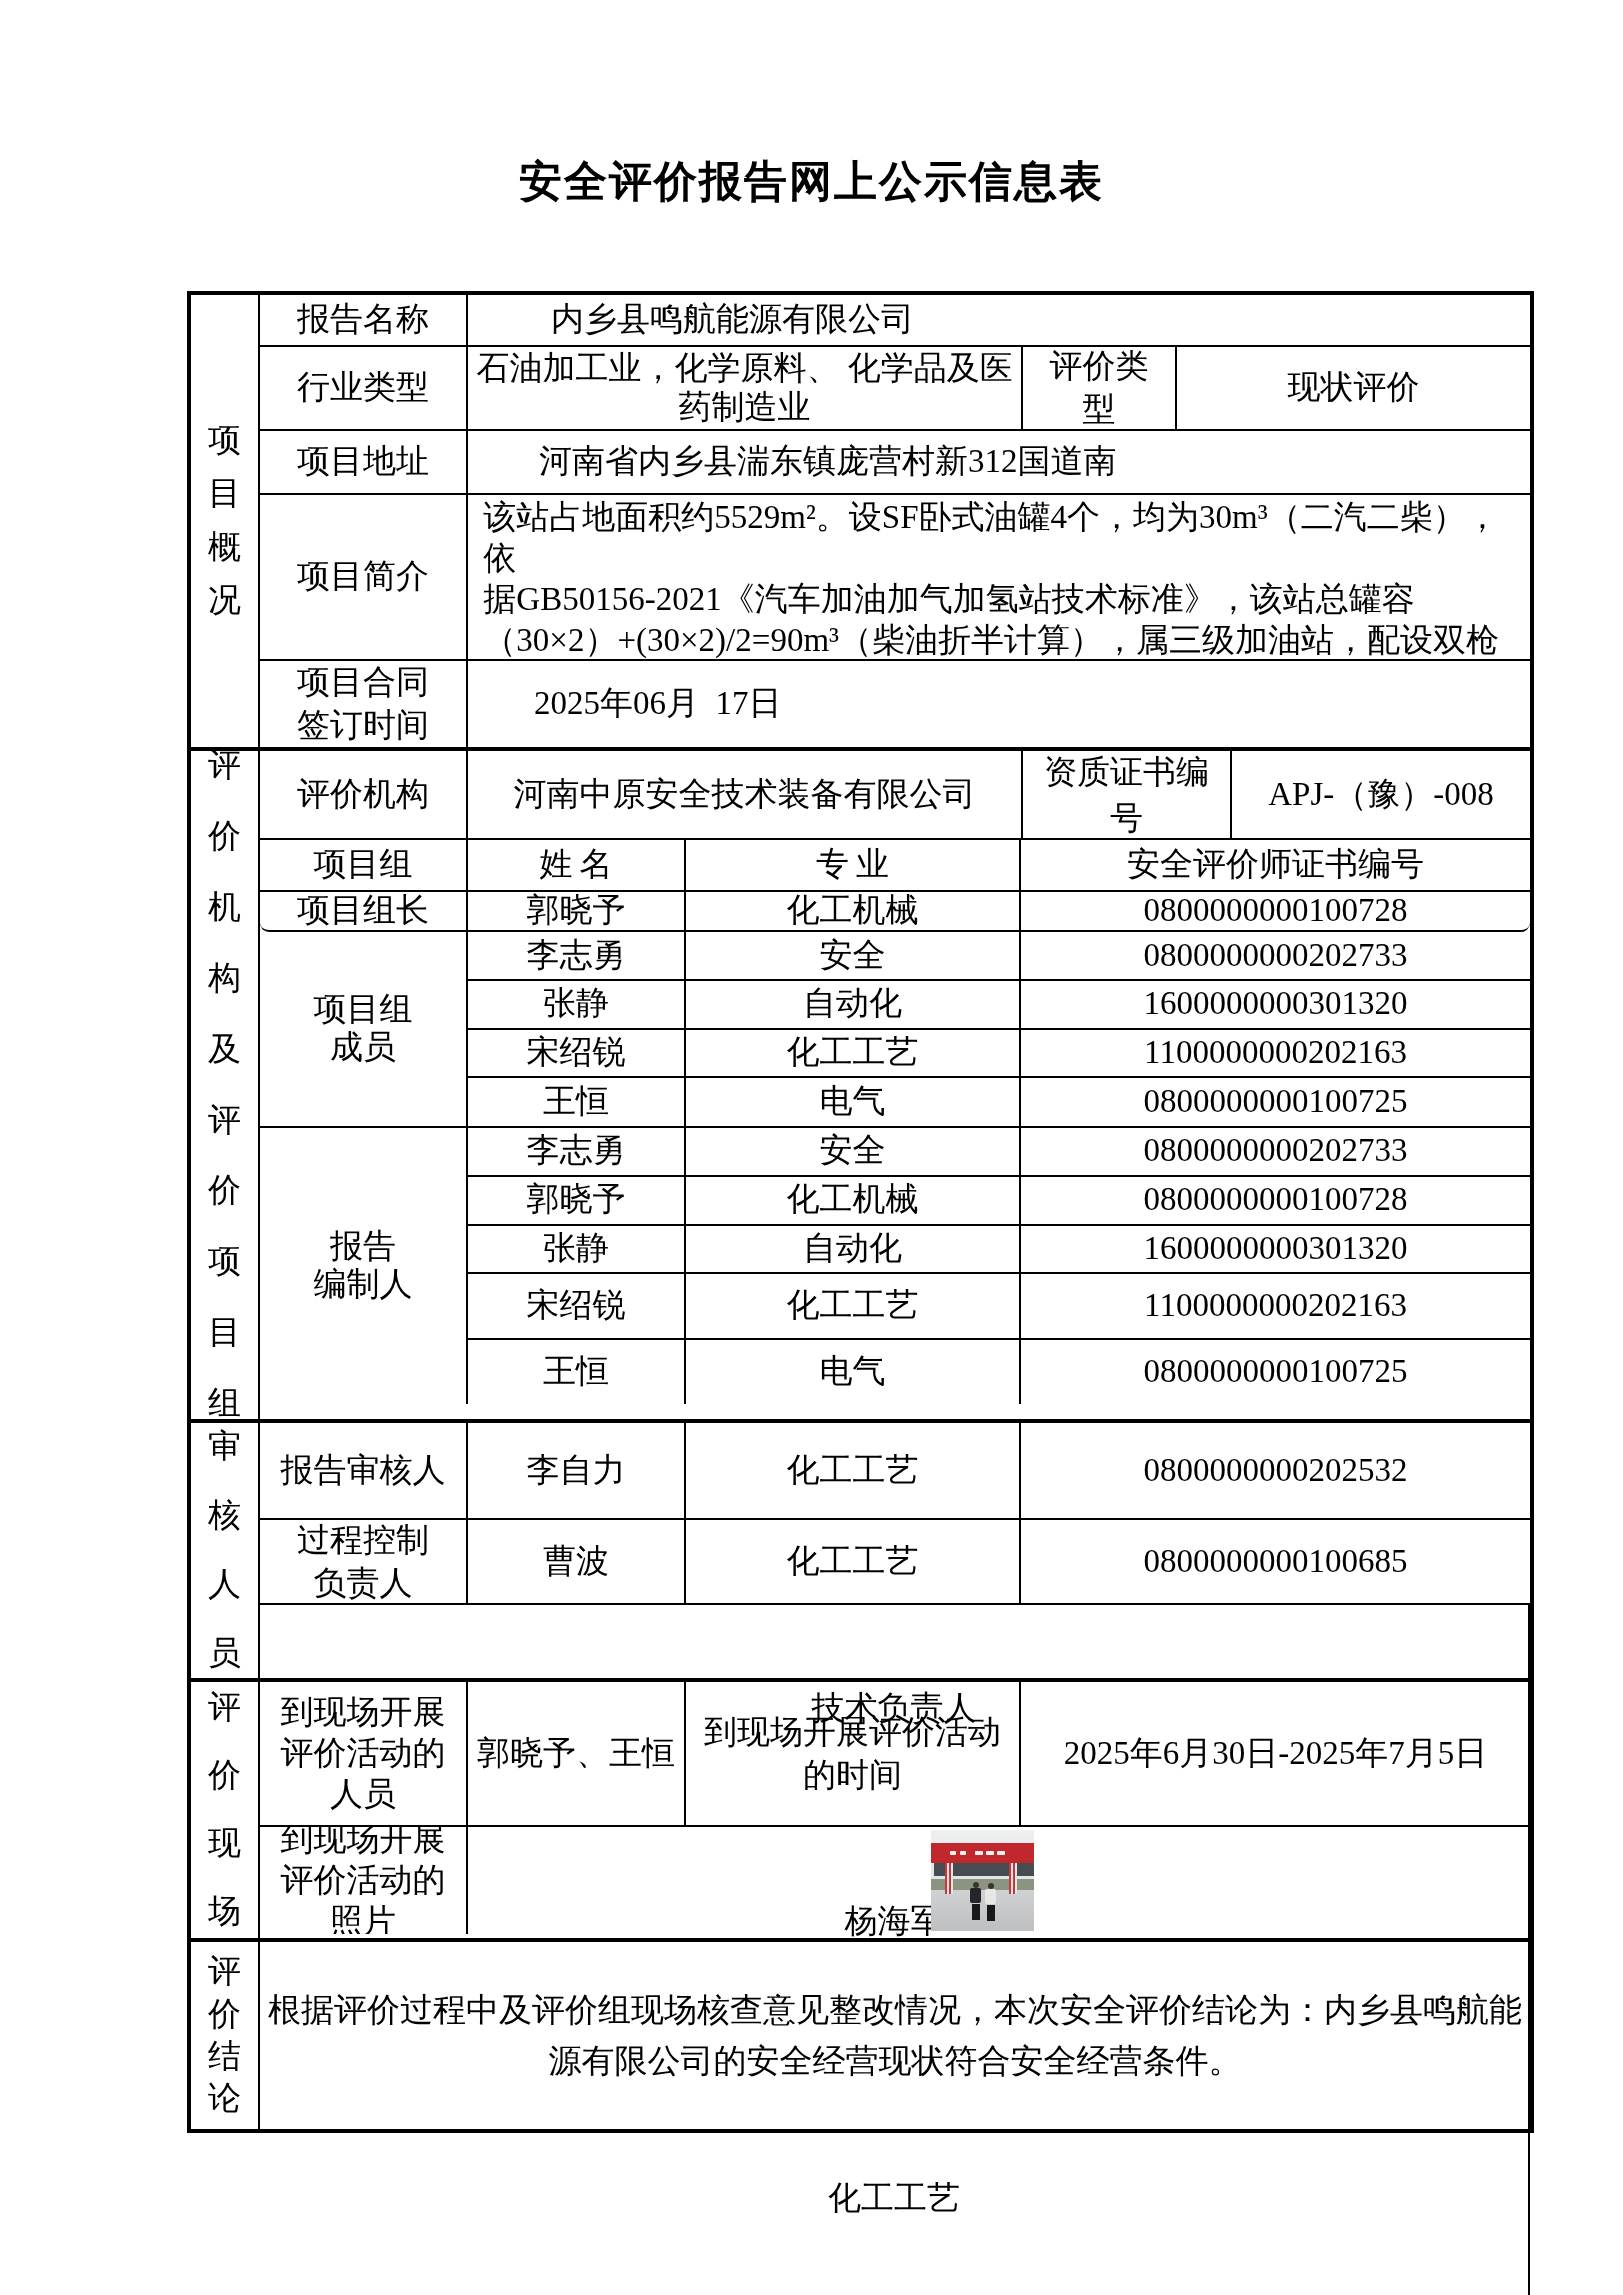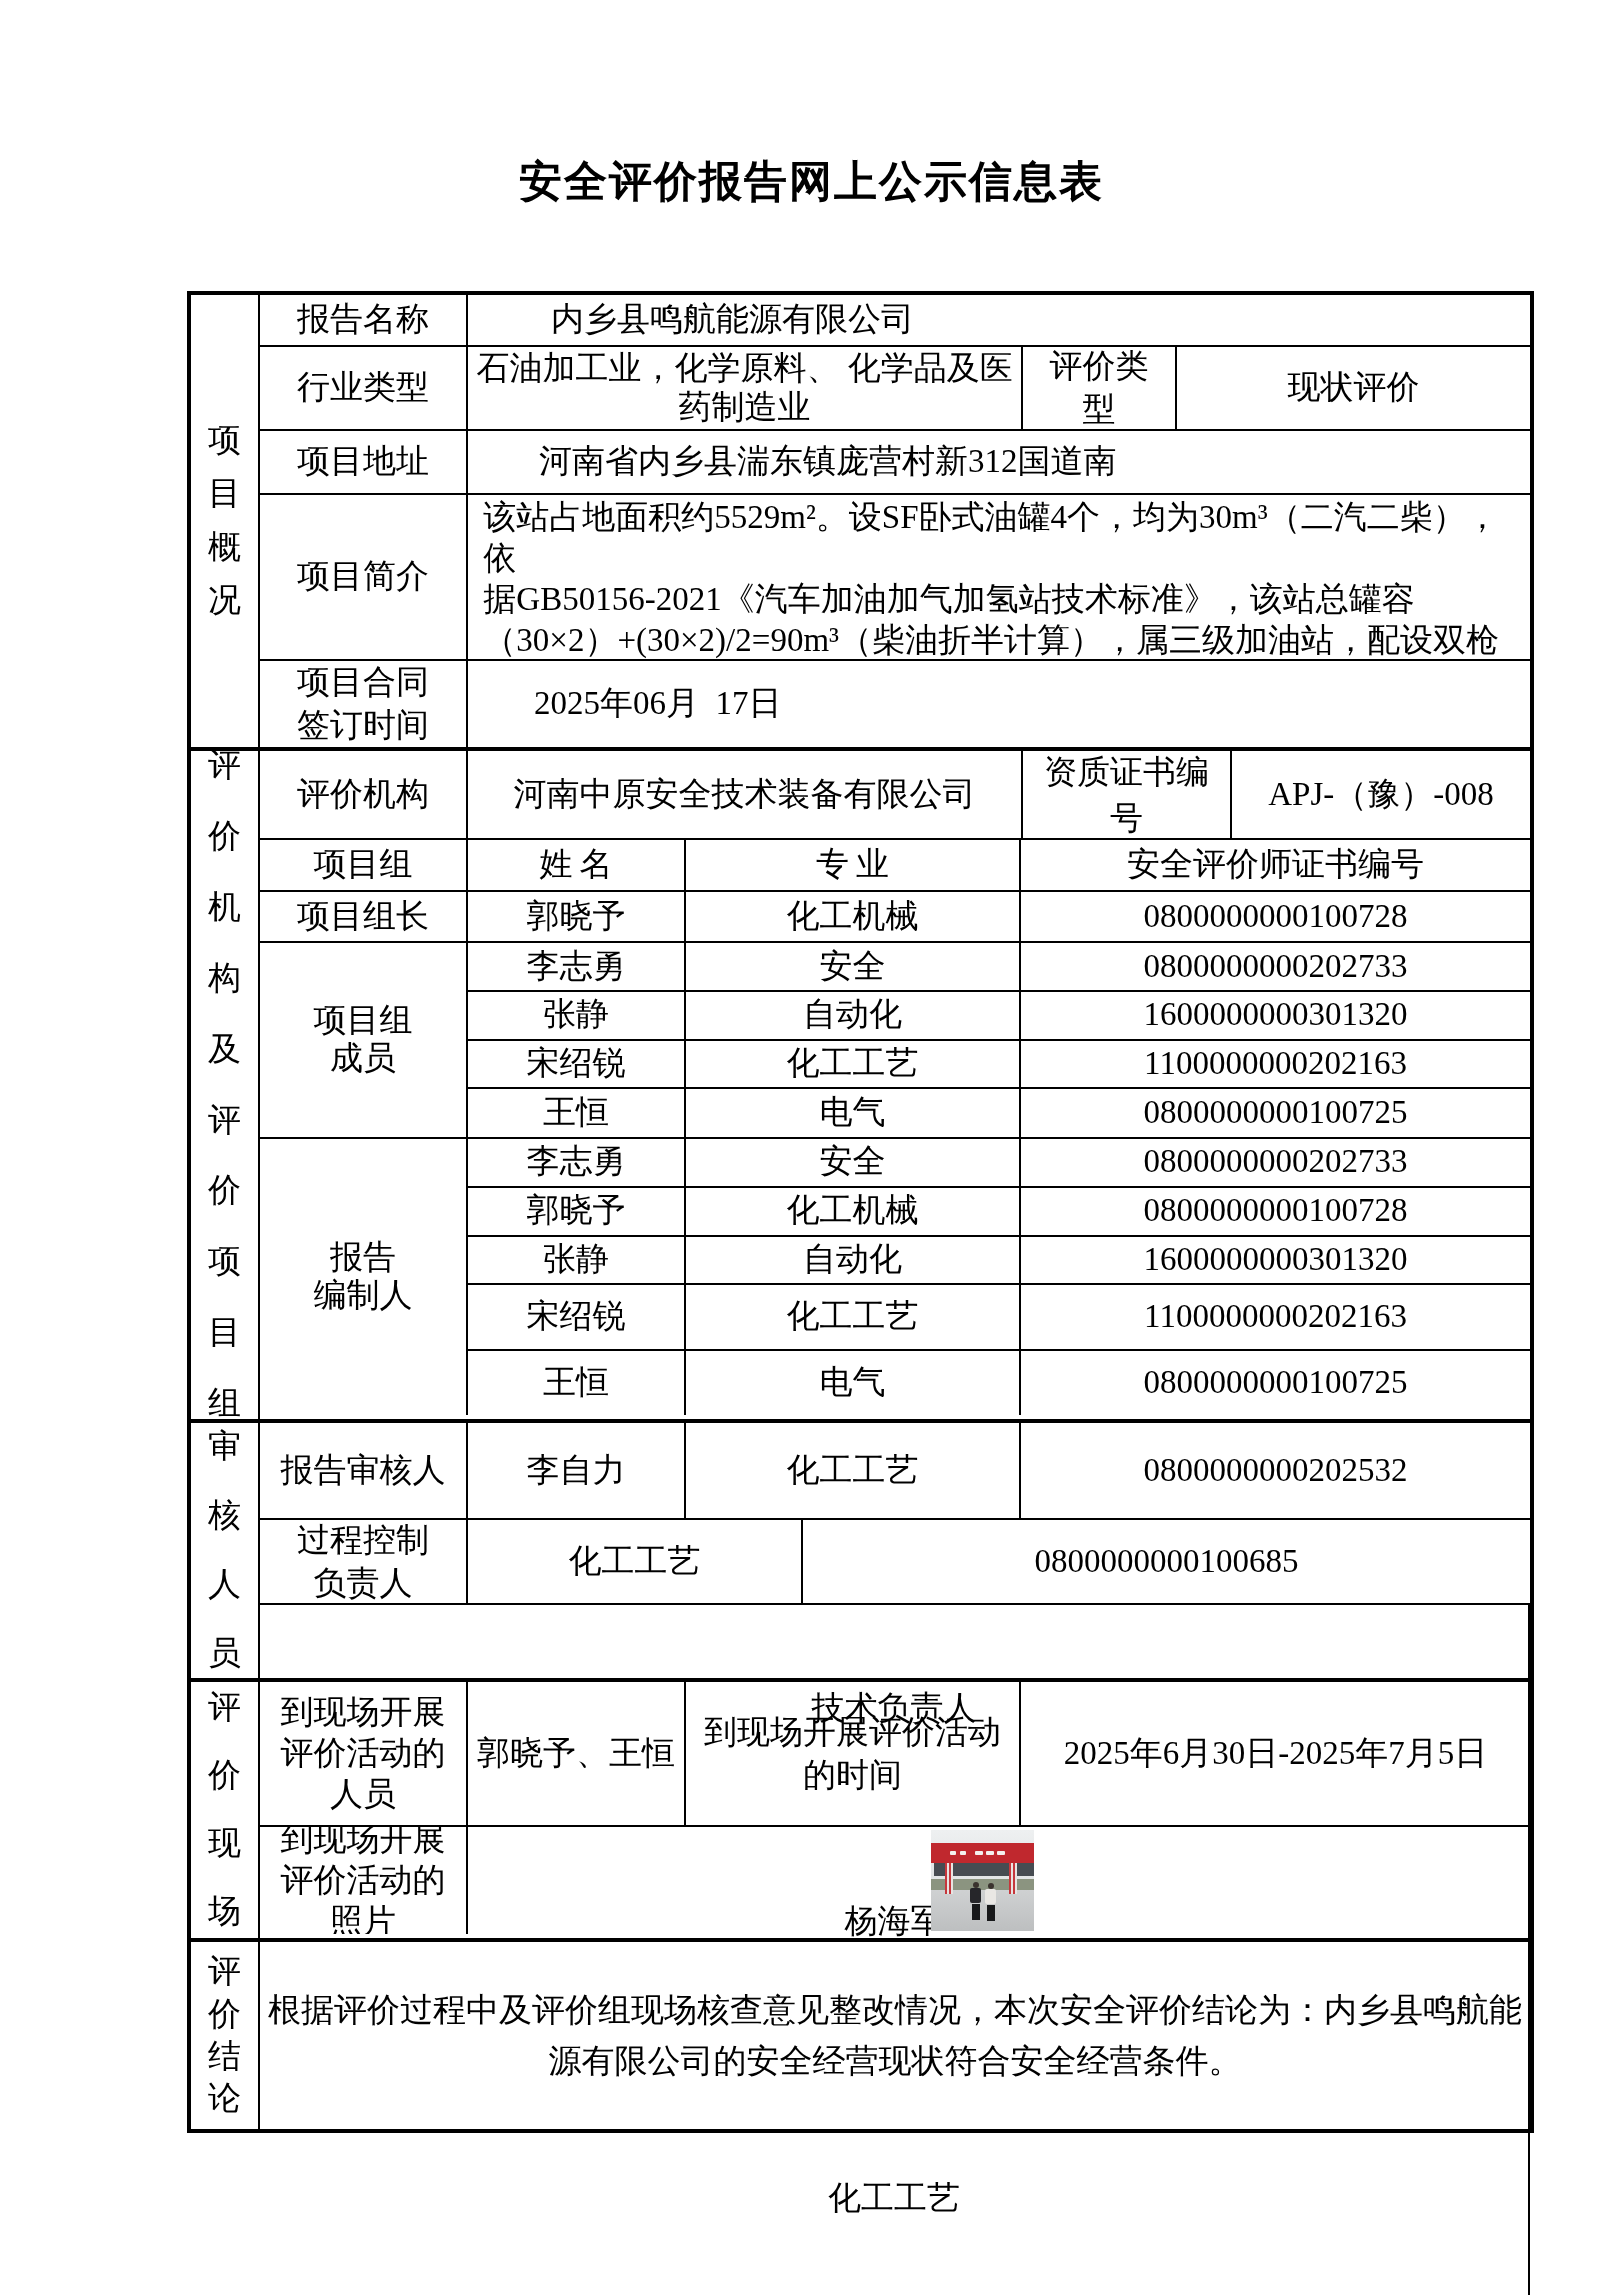--- a/index.html
+++ b/index.html
@@ -128,21 +128,21 @@
           <div class="c wCertL lh90">资质证书编
 号</div>
           <div class="c grow lastc">APJ-（豫）-008</div>
         </div>
         <div class="row" style="height:52px;">
           <div class="c colB">项目组</div>
           <div class="c wName hdrsp">姓名</div>
           <div class="c wMajor hdrsp">专业</div>
           <div class="c grow lastc">安全评价师证书编号</div>
         </div>
-        <div class="row" style="height:51px;">
+        <div class="row" style="height:40px;border-radius:9px;">
           <div class="c colB">项目组长</div>
           <div class="c wName">郭晓予</div>
           <div class="c wMajor">化工机械</div>
           <div class="c grow lastc">0800000000100728</div>
         </div>
 
         <div class="block" style="height:196px;">
           <div class="c colB">项目组
 成员</div>
           <div class="blkrows">
@@ -213,20 +213,21 @@
       <div class="secbody">
         <div class="row" style="height:104px;">
           <div class="c colB">报告审核人</div>
           <div class="c wName">李自力</div>
           <div class="c wMajor">化工工艺</div>
           <div class="c grow lastc">0800000000202532</div>
         </div>
         <div class="row" style="height:85px;">
           <div class="c colB lh84">过程控制
 负责人</div>
+          <div class="c wName">曹波</div>
           <div class="c wMajor">化工工艺</div>
           <div class="c grow lastc">0800000000100685</div>
         </div>
         <div class="row nb" style="height:73px;flex-direction:column;">
           <div class="c colB">技术负责人</div>
           <div class="c wName">杨海军</div>
           <div class="c wMajor">化工工艺</div>
           <div class="c grow lastc">0800000000100679</div>
         </div>
       </div>

